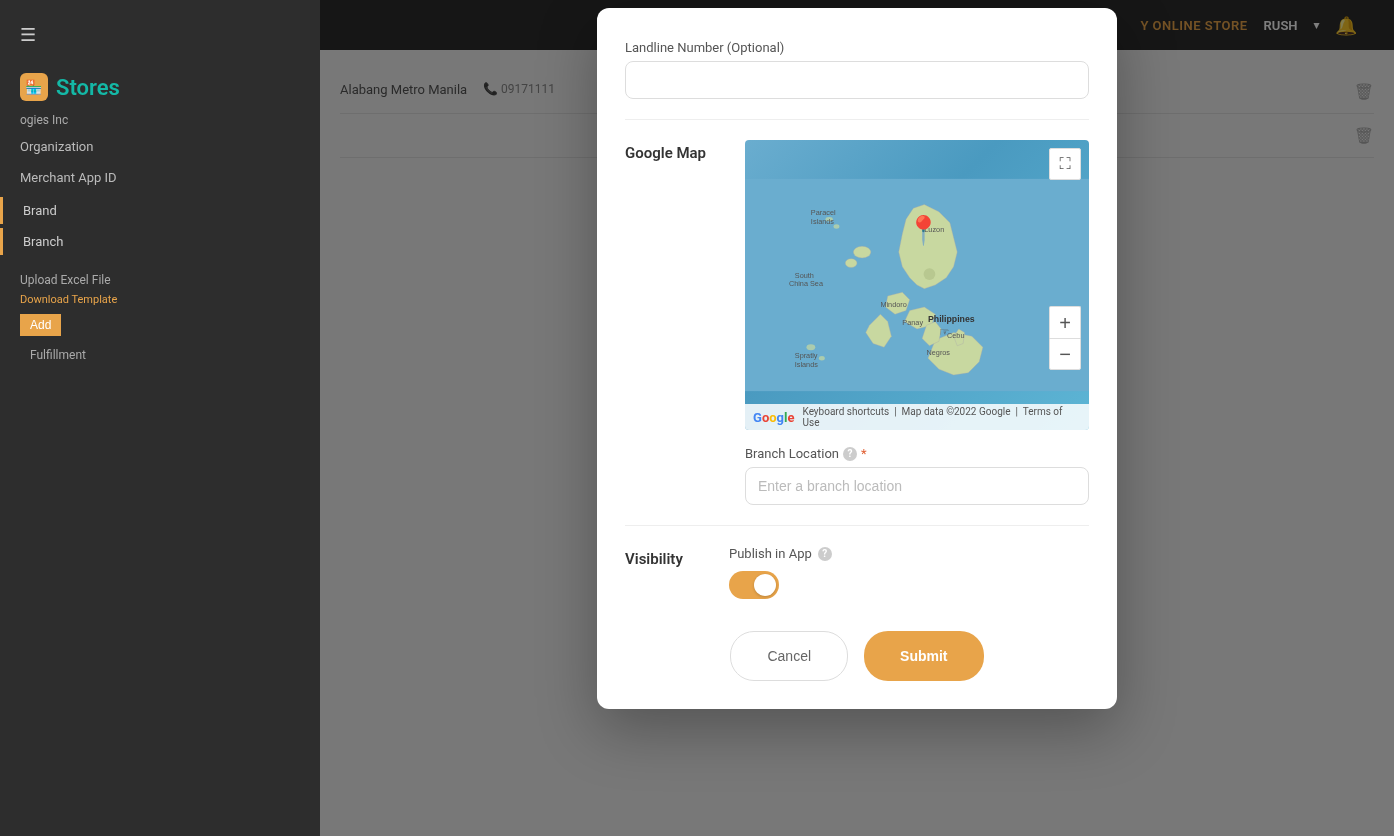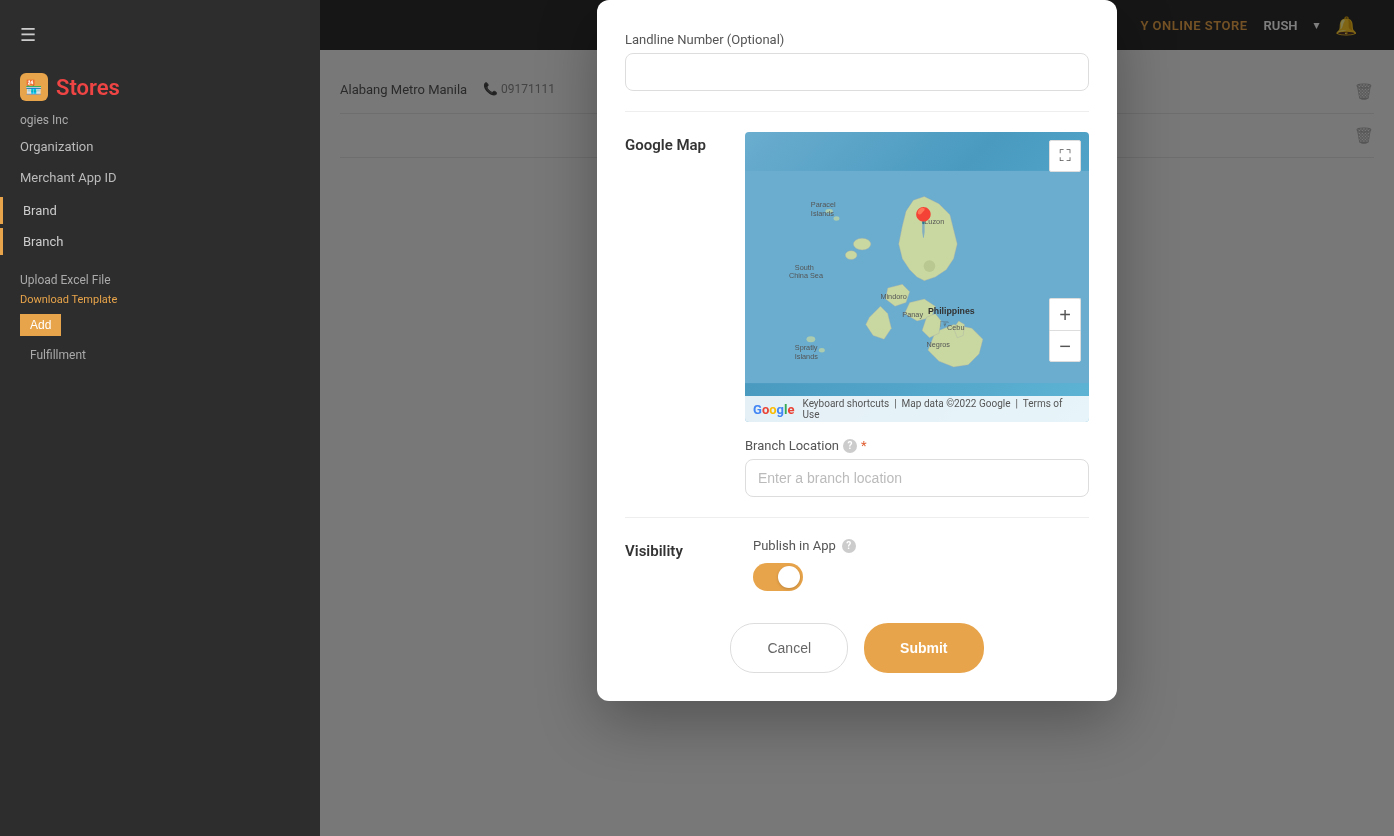--- a/index.html
+++ b/index.html
@@ -54,21 +54,21 @@
       background: #e8a44a;
       border-radius: 6px;
       display: flex;
       align-items: center;
       justify-content: center;
       color: white;
       font-size: 14px;
     }
 
     .stores-title {
-      color: #ef4444;
+      color: #14b8a6;
       font-size: 22px;
       font-weight: 600;
     }
 
     .org-text {
       color: #aaa;
       font-size: 12px;
       padding: 4px 20px;
     }
 
@@ -189,21 +189,21 @@
     }
 
     .modal {
       background: #fff;
       border-radius: 12px;
       width: 520px;
       max-height: 836px;
       overflow-y: auto;
       padding: 32px 28px 28px;
       position: relative;
-      margin-top: 0;
+      margin-top: 8px;
       box-shadow: 0 20px 60px rgba(0,0,0,0.3);
     }
 
     .modal::-webkit-scrollbar { display: none; }
 
     
     .form-group {
       margin-bottom: 20px;
     }
 
@@ -392,21 +392,21 @@
     }
 
     
     .branch-location-section {
       margin-bottom: 0;
     }
 
     
     .visibility-section {
       display: flex;
-      gap: 28px;
+      gap: 4px;
       align-items: flex-start;
       margin-bottom: 24px;
     }
 
     .visibility-label {
       font-size: 15px;
       font-weight: 600;
       color: #333;
       width: 100px;
       flex-shrink: 0;

